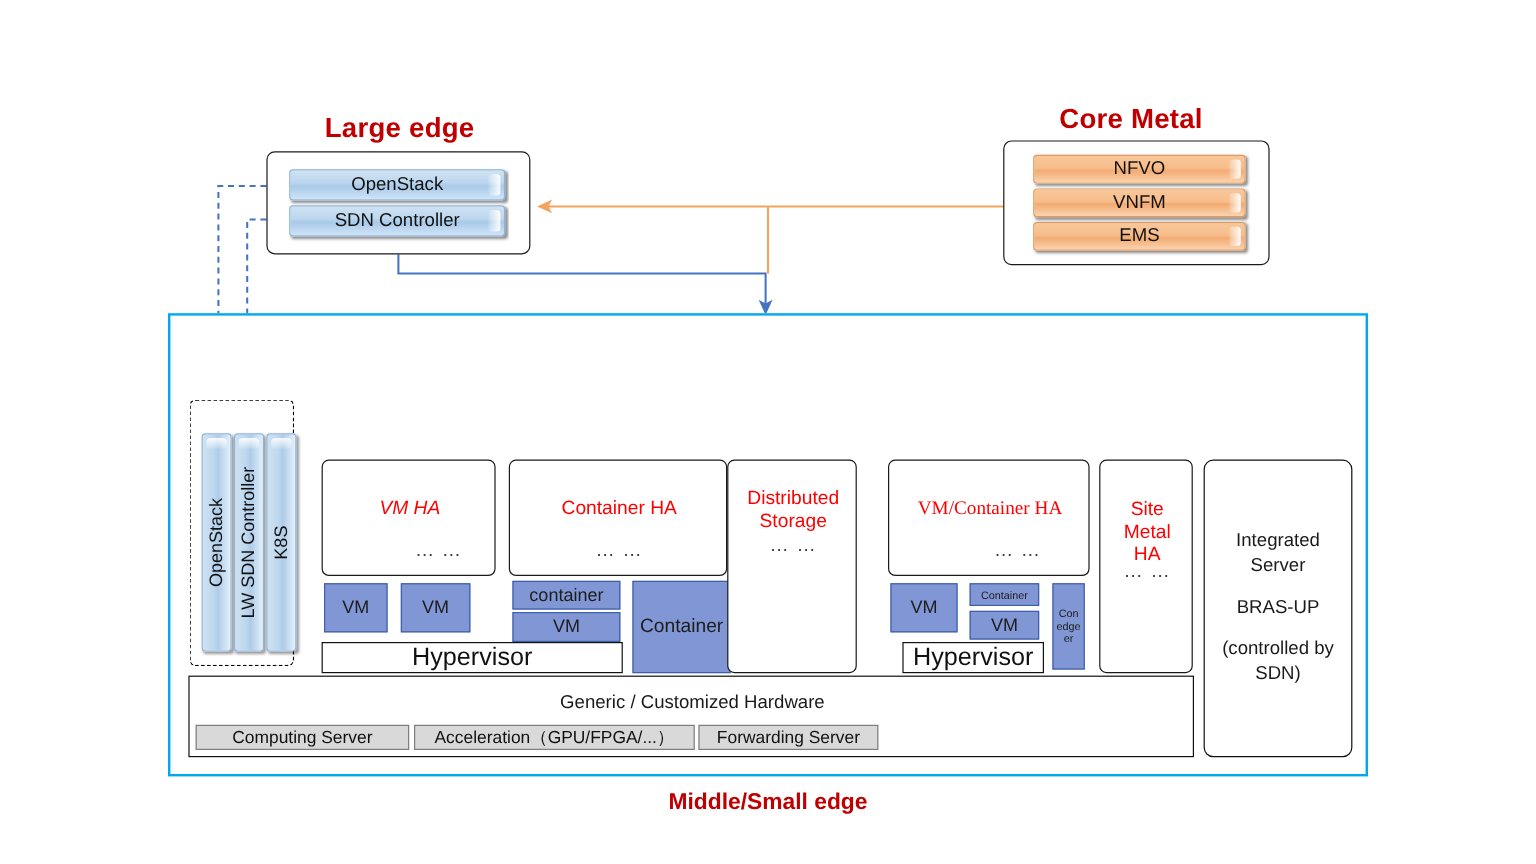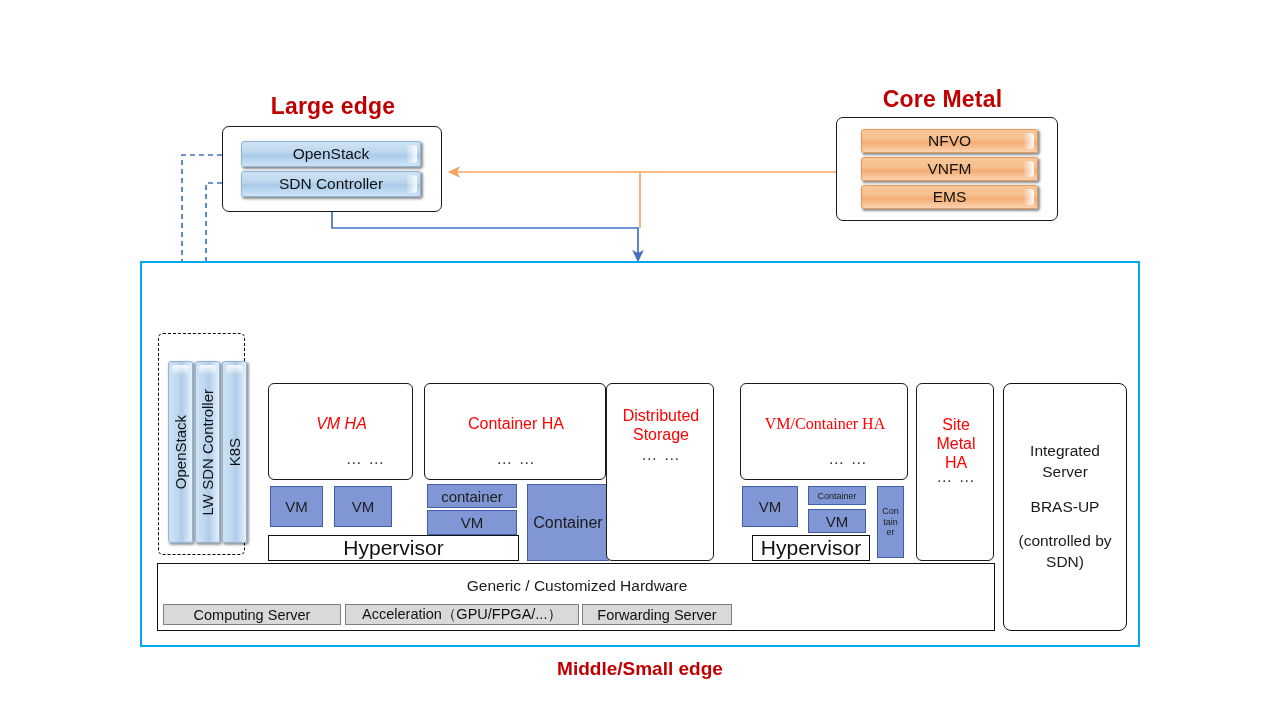--- a/index.html
+++ b/index.html
@@ -243,21 +243,21 @@
     <span>VM</span>
   </div>
   <div class="vm" style="left:808px;top:486px;width:58px;height:19px;font-size:9px;">
     <span>Container</span>
   </div>
   <div class="vm" style="left:808px;top:509px;width:58px;height:24px;font-size:15px;">
     <span>VM</span>
   </div>
   <div class="vm" style="left:877px;top:486px;width:27px;height:72px;font-size:9px;flex-direction:column;line-height:1.15;">
     <span>Con</span>
-    <span>tain</span>
+    <span>edge</span>
     <span>er</span>
   </div>
   <div class="hyper" style="left:752px;top:535px;width:118px;height:26px;">
     <span>Hypervisor</span>
   </div>
 
   <div class="card" style="left:916px;top:383px;width:78px;height:178px;">
     <div class="card-title abs" style="left:0;top:32px;width:78px;">
       <span>Site</span><br>
       <span>Metal</span><br>

